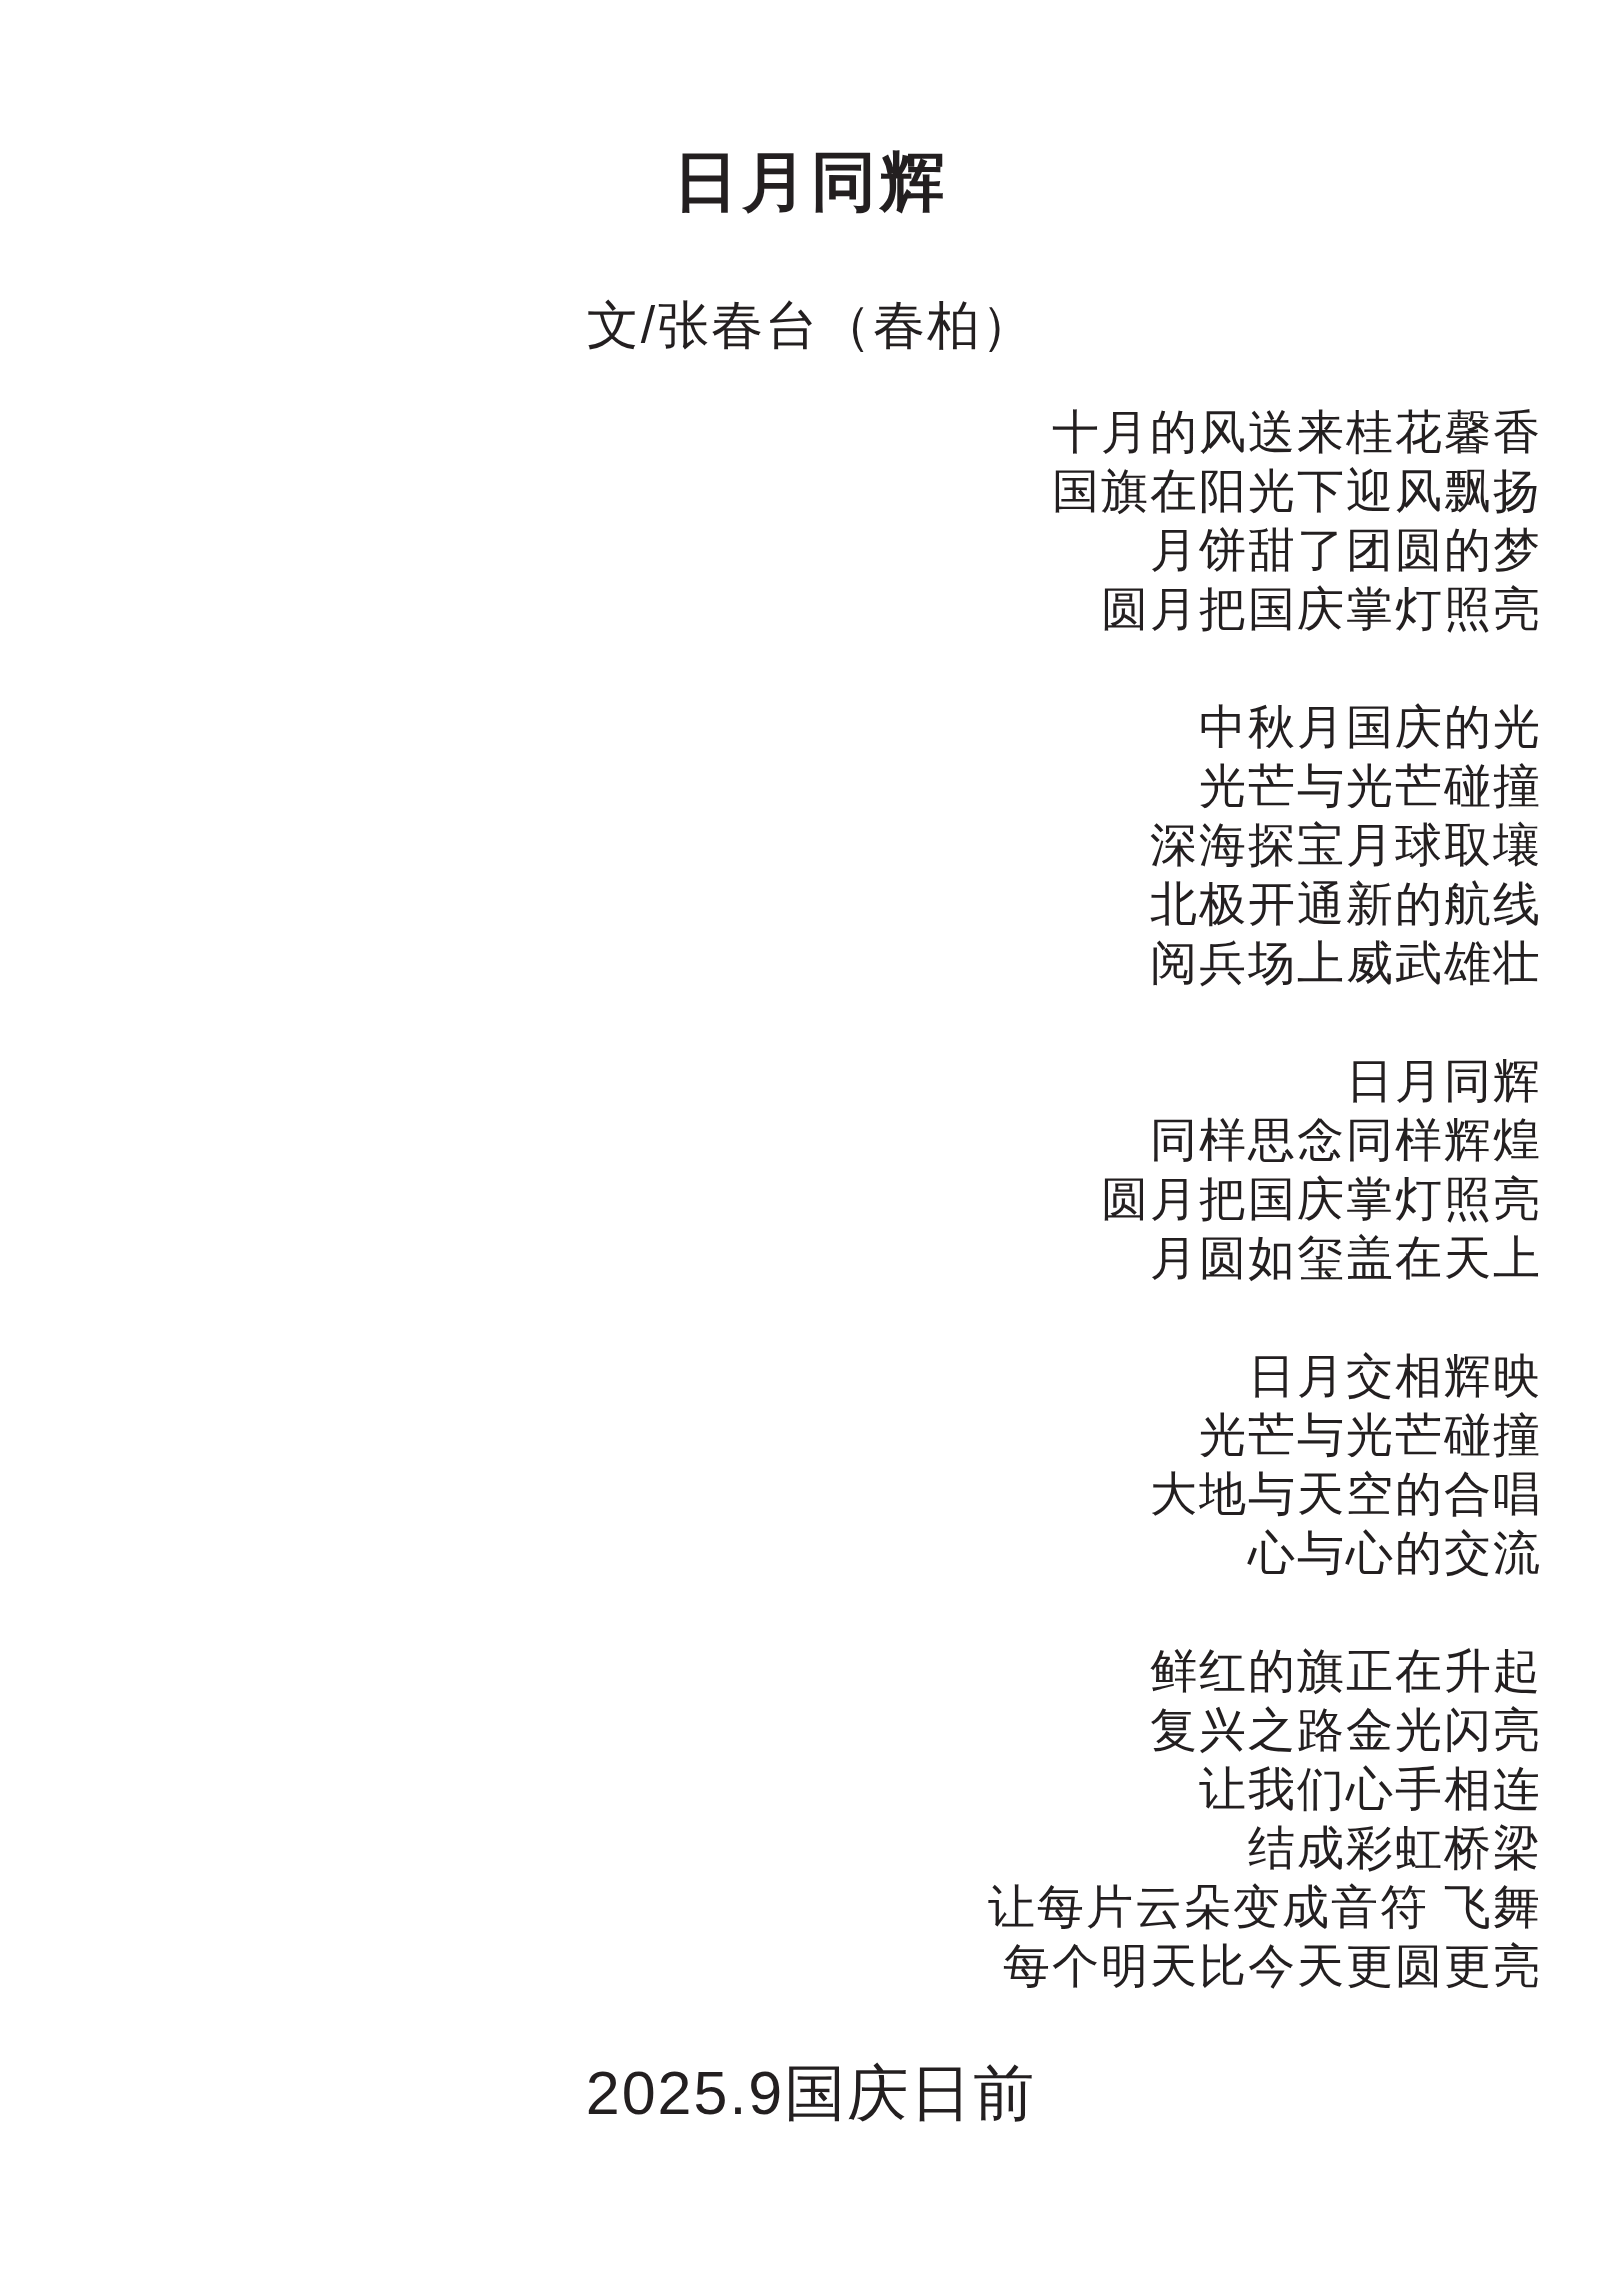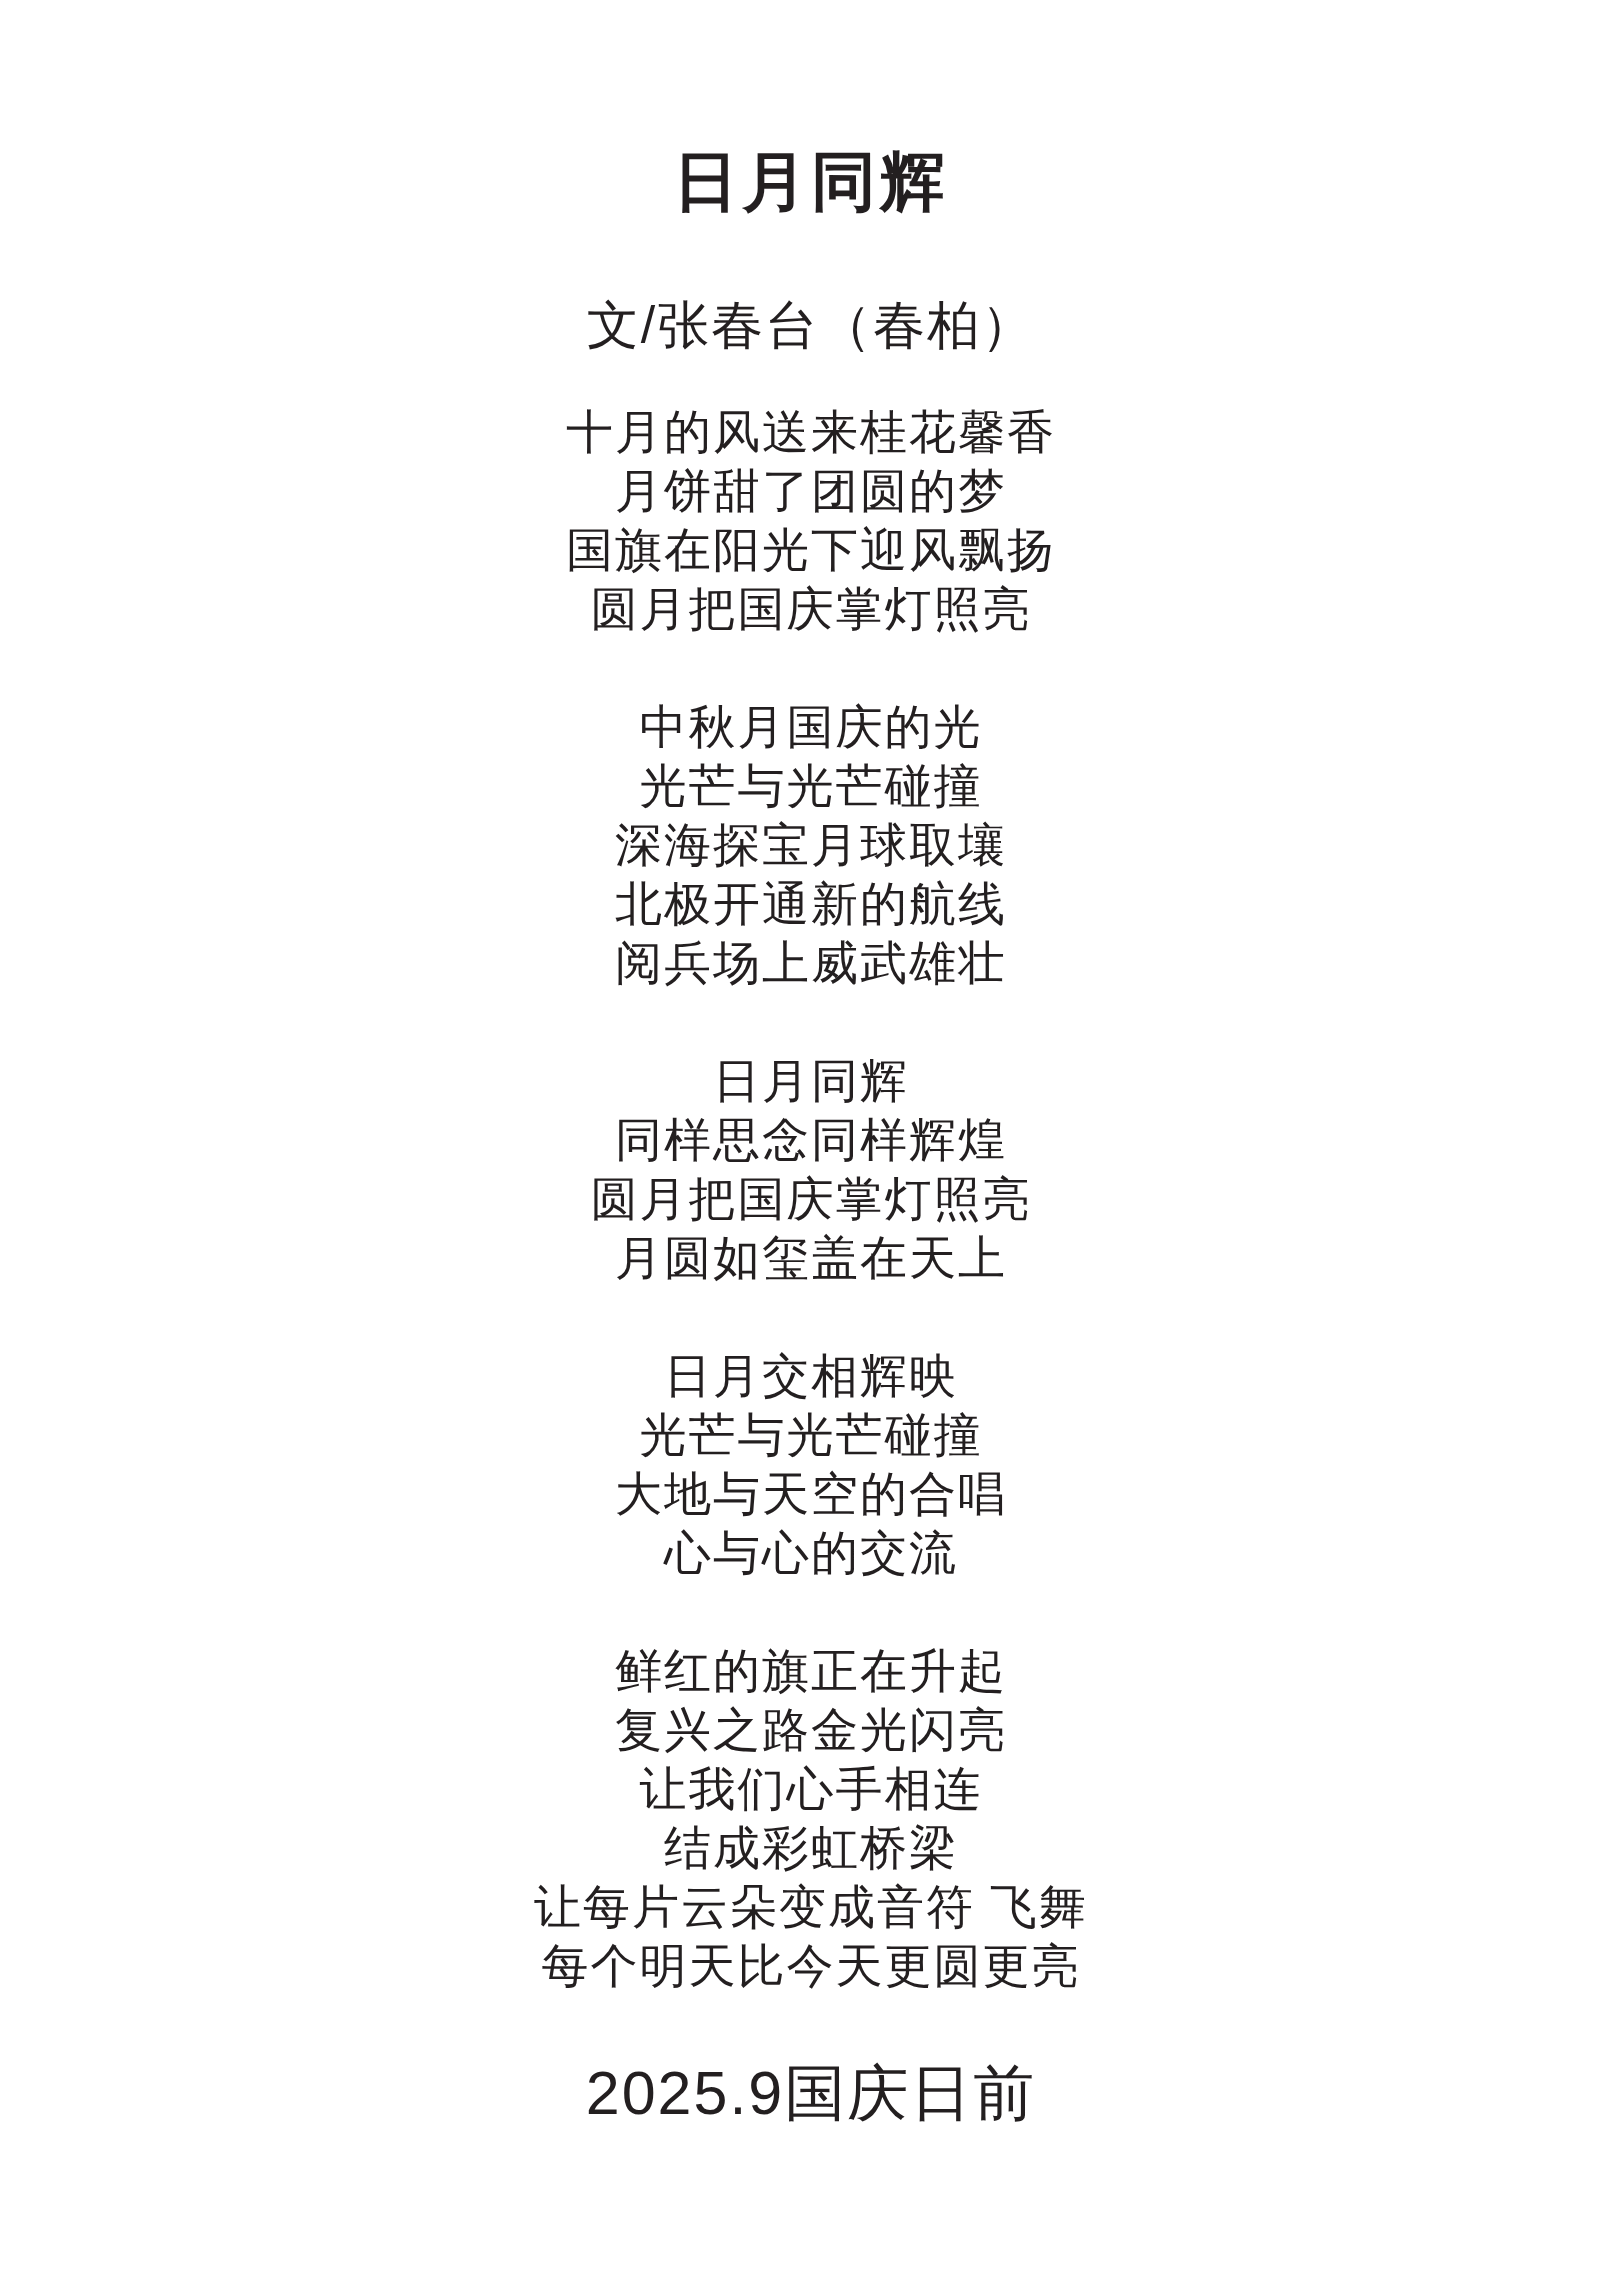--- a/index.html
+++ b/index.html
@@ -34,20 +34,21 @@
     line-height: 59px;
     letter-spacing: 2px;
     margin: 77px 0 0 0;
   }
   .stanza {
     font-size: 47px;
     font-weight: 400;
     line-height: 59px;
     letter-spacing: 2px;
     margin: 59px 0 0 0;
+    text-align: right;
   }
   .stanza.first {
     margin-top: 47px;
   }
   .poem-line {
     white-space: pre;
   }
   .date-note {
     font-size: 61px;
     font-weight: 400;
@@ -61,22 +62,22 @@
 
 <div class="page">
   <div class="content">
 
     <h1 class="poem-title">日月同辉</h1>
 
     <p class="byline">文/张春台（春柏）</p>
 
     <div class="stanza first">
       <div class="poem-line">十月的风送来桂花馨香</div>
+      <div class="poem-line">国旗在阳光下迎风飘扬</div>
       <div class="poem-line">月饼甜了团圆的梦</div>
-      <div class="poem-line">国旗在阳光下迎风飘扬</div>
       <div class="poem-line">圆月把国庆掌灯照亮</div>
     </div>
 
     <div class="stanza">
       <div class="poem-line">中秋月国庆的光</div>
       <div class="poem-line">光芒与光芒碰撞</div>
       <div class="poem-line">深海探宝月球取壤</div>
       <div class="poem-line">北极开通新的航线</div>
       <div class="poem-line">阅兵场上威武雄壮</div>
     </div>

